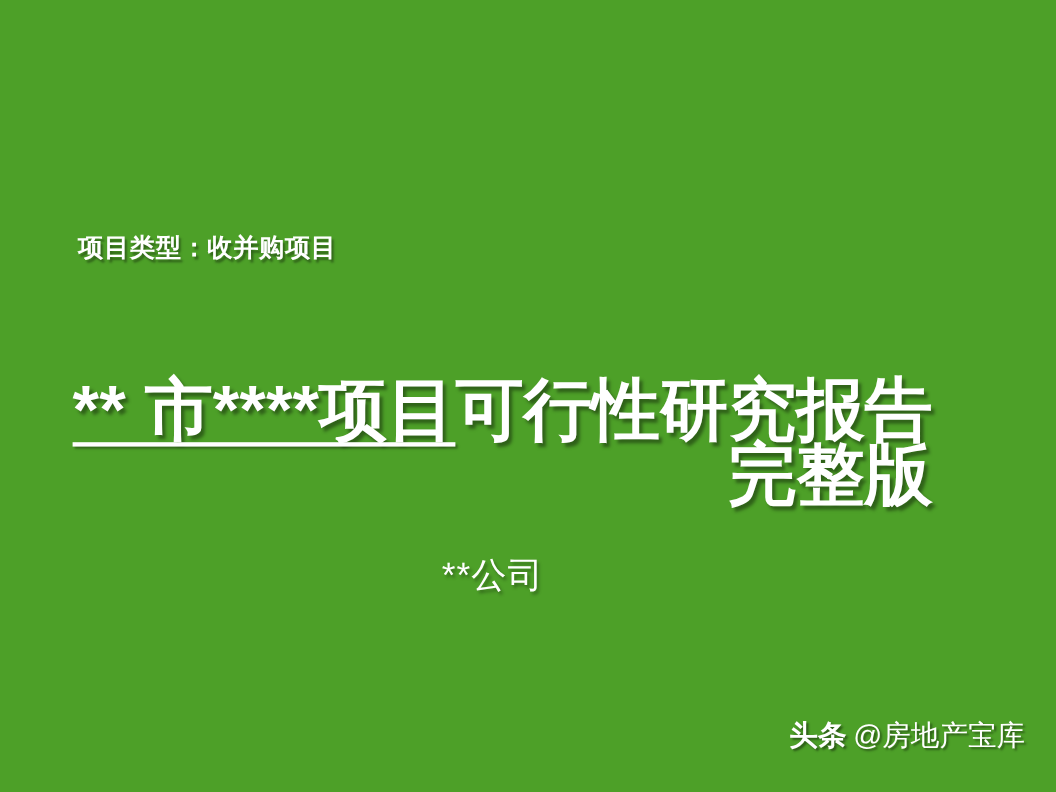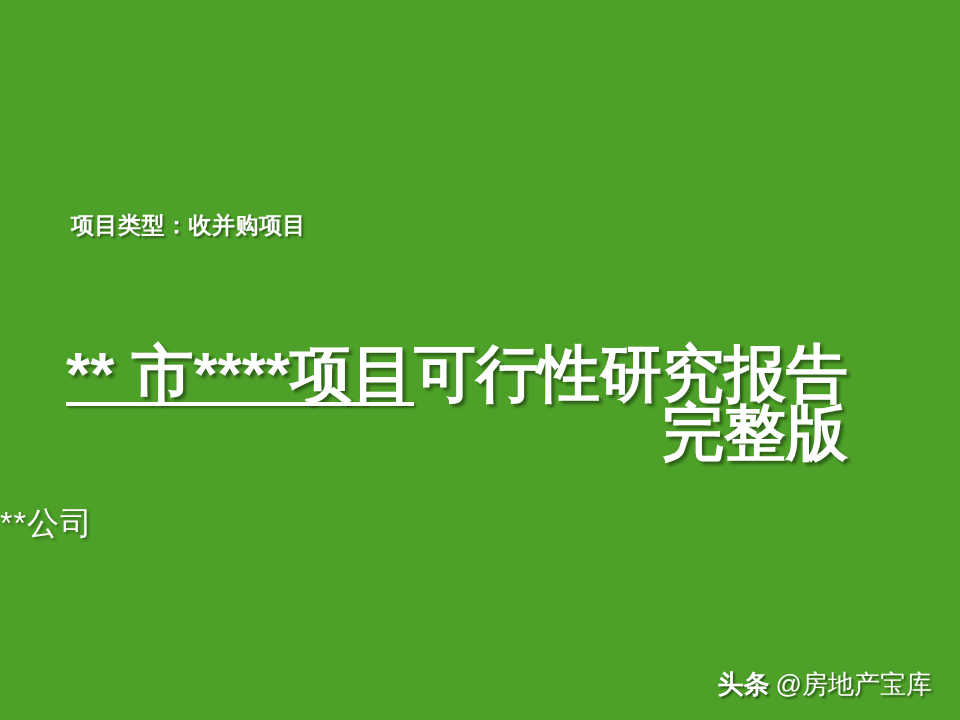--- a/index.html
+++ b/index.html
@@ -66,37 +66,37 @@
     background: #ffffff;
     box-shadow: 2px 2px 2px rgba(0,0,0,0.35);
   }
 
   
   #signature-block {
     position: absolute;
     left: 0;
     top: 500px;
     width: 896px;
-    text-align: left;
+    text-align: center;
   }
   .signature-line {
     font-size: 32px;
     font-weight: normal;
     color: #ffffff;
     line-height: 47px;
     white-space: nowrap;
     letter-spacing: 1px;
     text-shadow: 2px 2px 3px rgba(0,0,0,0.33);
   }
 
   
   #watermark {
     position: absolute;
     right: 28px;
-    bottom: 18px;
+    bottom: 34px;
     font-size: 26px;
     color: #ffffff;
     white-space: nowrap;
     text-shadow: 2px 2px 2px rgba(0,0,0,0.45);
   }
   #watermark .wm-brand {
     font-weight: bold;
     letter-spacing: 0px;
   }
   #watermark .wm-handle {

